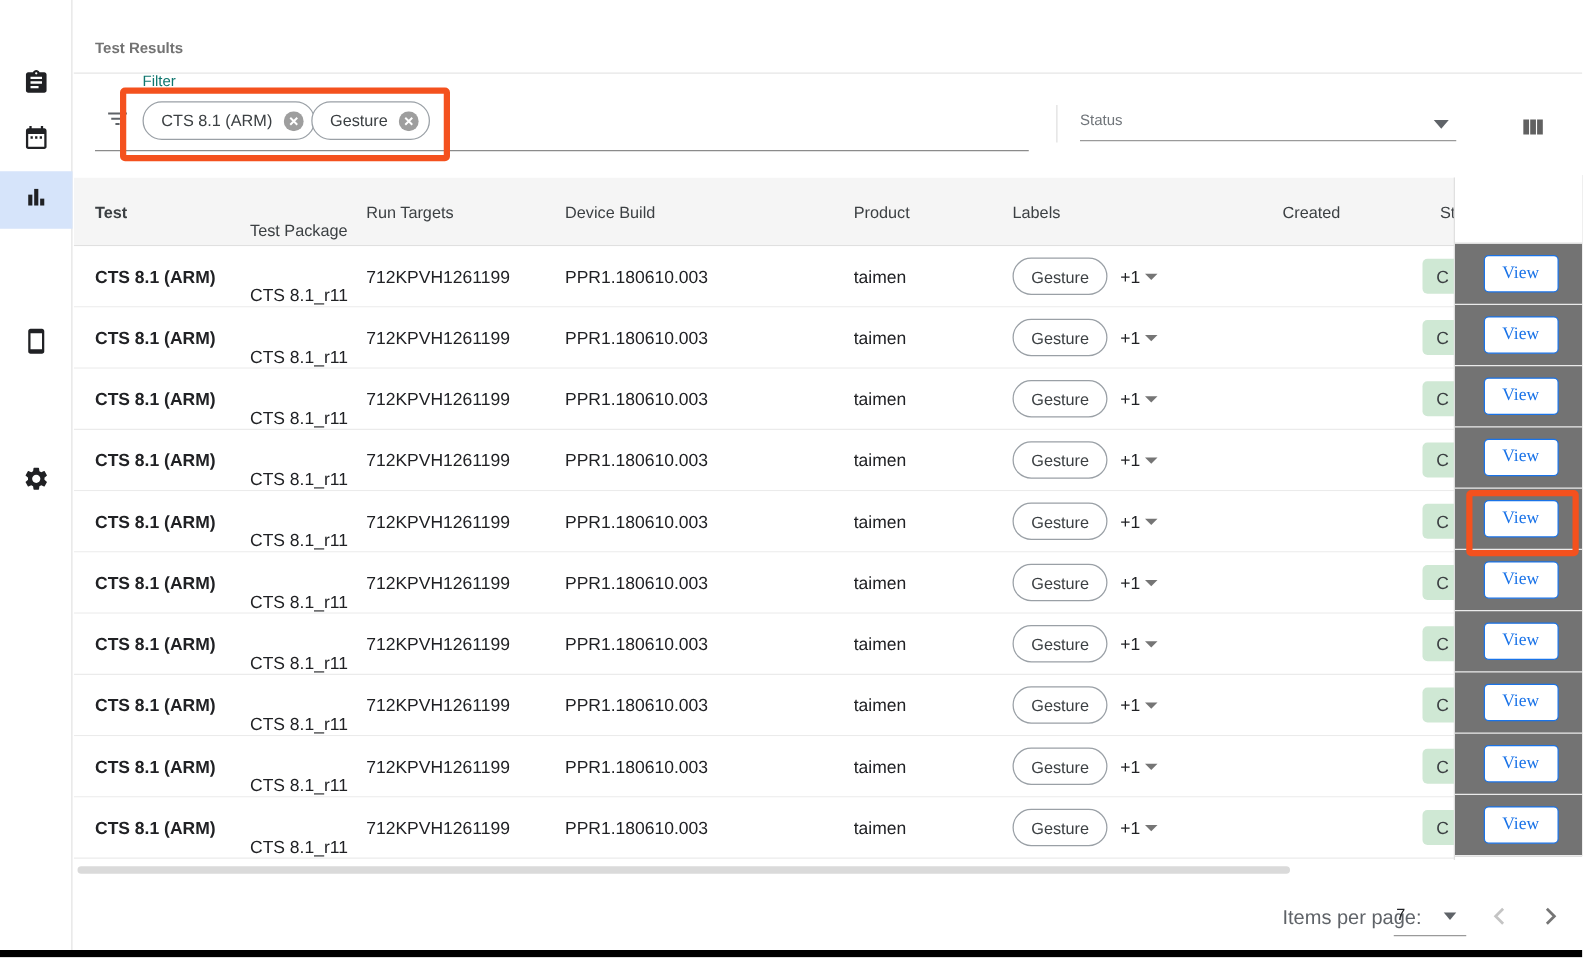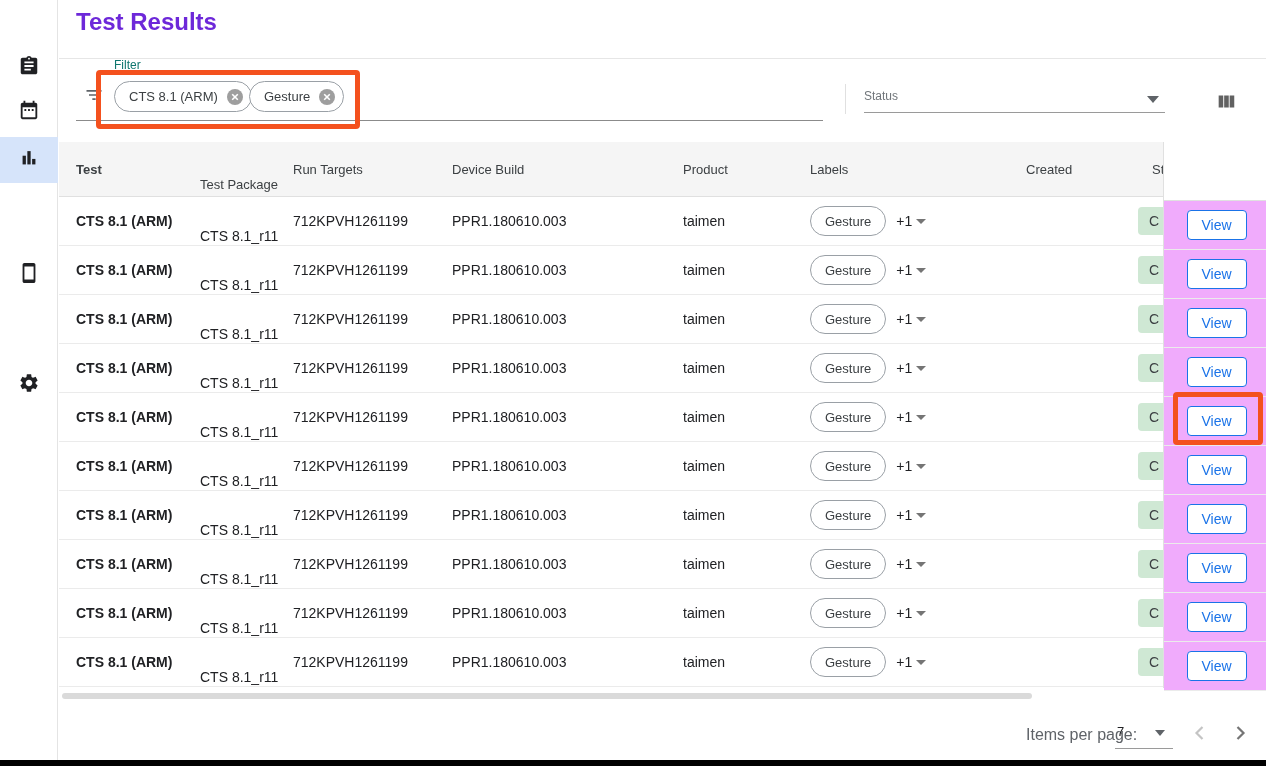--- a/index.html
+++ b/index.html
@@ -9,21 +9,21 @@
     background:#fff; font-family:"Liberation Sans", sans-serif; color:#202124;
   }
   
   .sidebar { position:absolute; left:0; top:0; width:58px; height:760px;
     background:#fff; border-right:1px solid #e4e4e4; z-index:2; }
   .side-item { position:absolute; left:0; width:58px; height:46px;
     display:flex; align-items:center; justify-content:center; cursor:pointer; }
   .side-item.selected { background:#d6e4fa; }
   .side-item svg { fill:#202124; }
   
-  .page-title { position:absolute; left:76px; top:8px; font-size:24px; color:#6d28d9; }
+  .page-title { position:absolute; left:76px; top:31px; font-size:12px; color:#737373; }
   .header-divider { position:absolute; left:59px; top:58px; width:1207px; height:1px; background:#e6e6e6; }
   
   .filter-icon { position:absolute; left:84px; top:85px; width:20px; height:20px; }
   .filter-field-label { position:absolute; left:114px; top:58px; font-size:12px; color:#0f766e; }
   .chip { position:absolute; top:81px; height:31px; border:1px solid #9aa0a6; border-radius:16px;
     background:#fff; display:flex; align-items:center; gap:9px; padding:0 8px 0 14px;
     font-size:13px; color:#3c4043; cursor:default; }
   .chip-1 { left:114px; }
   .chip-2 { left:249px; }
   .chip-close { width:16px; height:16px; display:block; cursor:pointer; }
@@ -51,21 +51,21 @@
   .label-chip { display:inline-flex; align-items:center; height:30px; padding:0 14px;
     border:1px solid #9aa0a6; border-radius:15px; font-size:13px; color:#3c4043; background:#fff; }
   .more-labels { margin-left:10px; font-size:14px; color:#202124; cursor:pointer;
     display:inline-flex; align-items:center; gap:4px; }
   .more-arrow { width:0; height:0; border-left:5px solid transparent; border-right:5px solid transparent;
     border-top:5px solid #757575; display:inline-block; }
   .status-badge { position:absolute; left:1079px; top:10px; width:30px; height:28px;
     background:#cfe8d4; border-radius:4px; display:flex; align-items:center;
     padding-left:11px; font-size:14px; color:#3c4043; }
   .tbl-right-border { position:absolute; left:1163px; top:142px; width:1px; height:546px; background:#e0e0e0; z-index:1; }
-  .viewcol { position:absolute; left:1164px; top:146px; width:102px; background:#f0abfc; }
+  .viewcol { position:absolute; left:1164px; top:140px; width:102px; background:#737373;font-family:Liberation Serif, serif; }
   .vhead { height:55px; border-bottom:1px solid #e0e0e0; background:#fff; }
   .vcell { height:49px; display:flex; align-items:center; justify-content:center; border-bottom:1px solid #ebebeb; }
   .view-btn { width:60px; height:30px; margin-left:3px; background:#fff; border:1px solid #1a73e8;
     border-radius:4px; color:#1a73e8; font-size:14px; font-family:inherit; cursor:pointer; }
   
   .hscroll-thumb { position:absolute; left:62px; top:693px; width:970px; height:6px;
     border-radius:3px; background:#dadada; cursor:pointer; }
   .ipp-label { position:absolute; left:1026px; top:726px; font-size:16px; color:#5f6368;text-align:center; }
   .ipp-value { position:absolute; left:1117px; top:724px; font-size:13px; color:#202124; cursor:pointer; }
   .ipp-arrow { position:absolute; left:1155px; top:730px; width:0; height:0; cursor:pointer;

